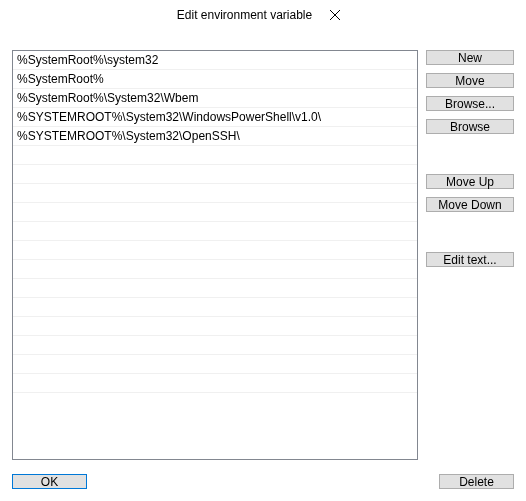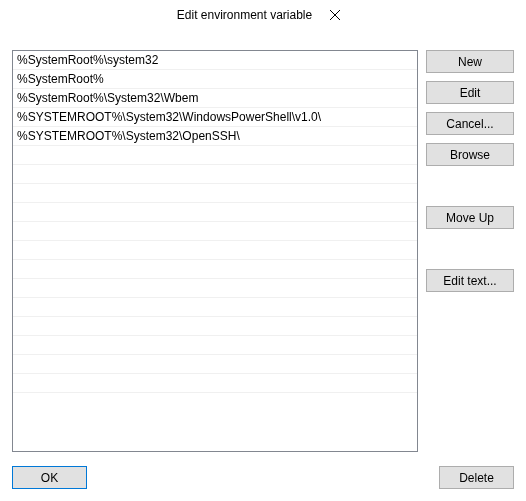--- a/index.html
+++ b/index.html
@@ -75,21 +75,21 @@
       color: #ffffff;
     }
     .right-buttons {
       width: 88px;
       display: flex;
       flex-direction: column;
       gap: 8px;
       padding-top: 8px;
     }
     .btn {
-      height: 23px;
+      height: 15px;
       border: 1px solid #adadad;
       background: #e1e1e1;
       font-size: 12px;
       font-family: inherit;
       cursor: pointer;
       padding: 0;
     }
     .spacer-small {
       height: 24px;
     }
@@ -139,25 +139,26 @@
         <div class="list-row">&nbsp;</div>
         <div class="list-row">&nbsp;</div>
         <div class="list-row">&nbsp;</div>
         <div class="list-row">&nbsp;</div>
         <div class="list-row">&nbsp;</div>
         <div class="list-row">&nbsp;</div>
         <div class="list-row">&nbsp;</div>
       </div>
     <div class="right-buttons">
       <button class="btn">New</button>
-      <button class="btn">Edit</button>
-      <button class="btn">Cancel...</button>
+      <button class="btn">Move</button>
+      <button class="btn">Browse...</button>
       <button class="btn">Browse</button>
       <div class="spacer-small"></div>
       <button class="btn">Move Up</button>
+      <button class="btn">Move Down</button>
       <div class="spacer-big"></div>
       <button class="btn">Edit text...</button>
     </div>
   </div>
   <div class="bottom-buttons">
     <button class="btn default">OK</button>
     <button class="btn">Delete</button>
   </div>
 </div>
 

